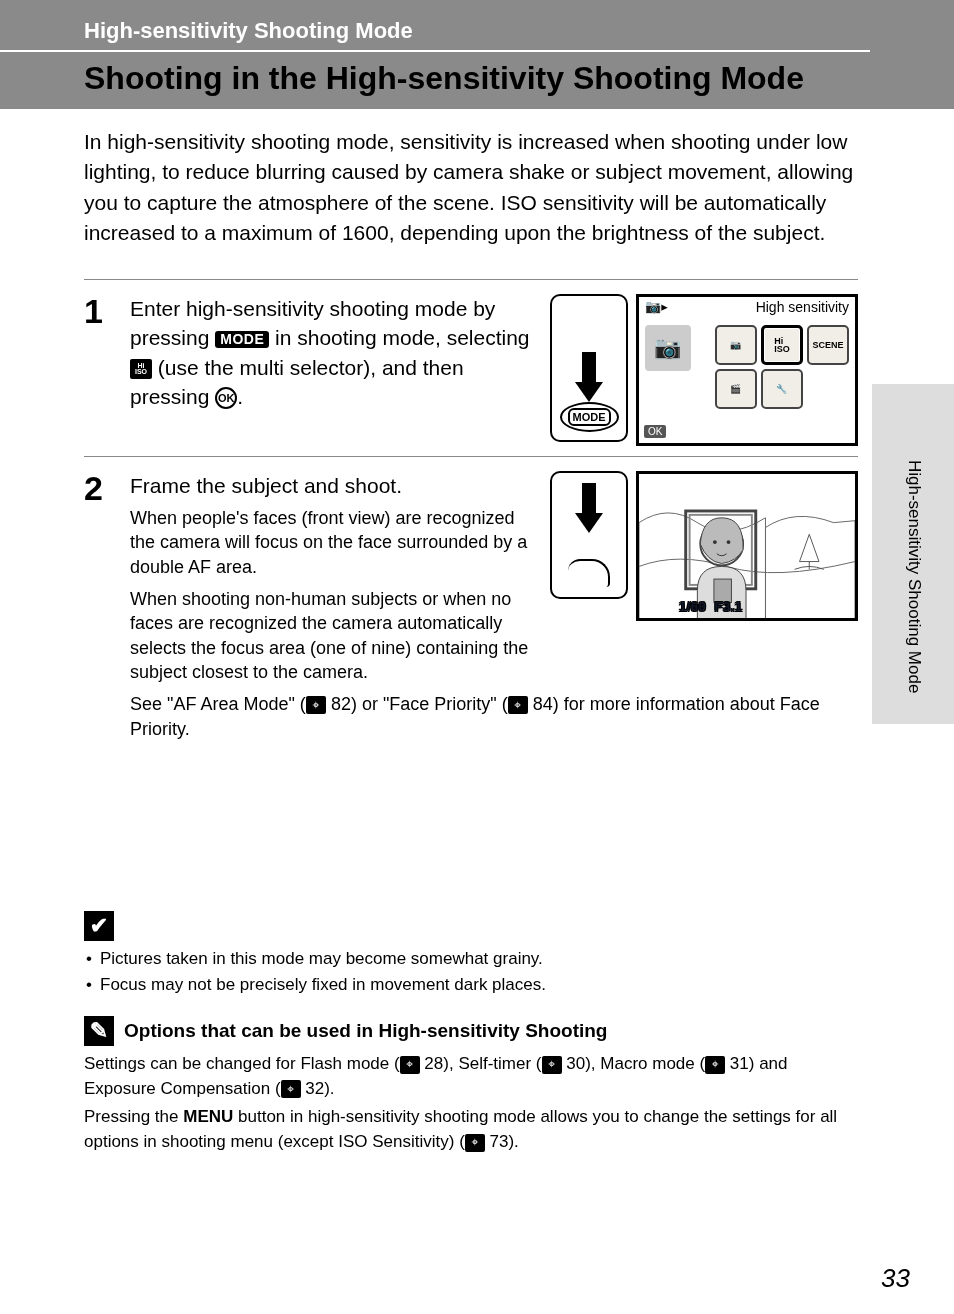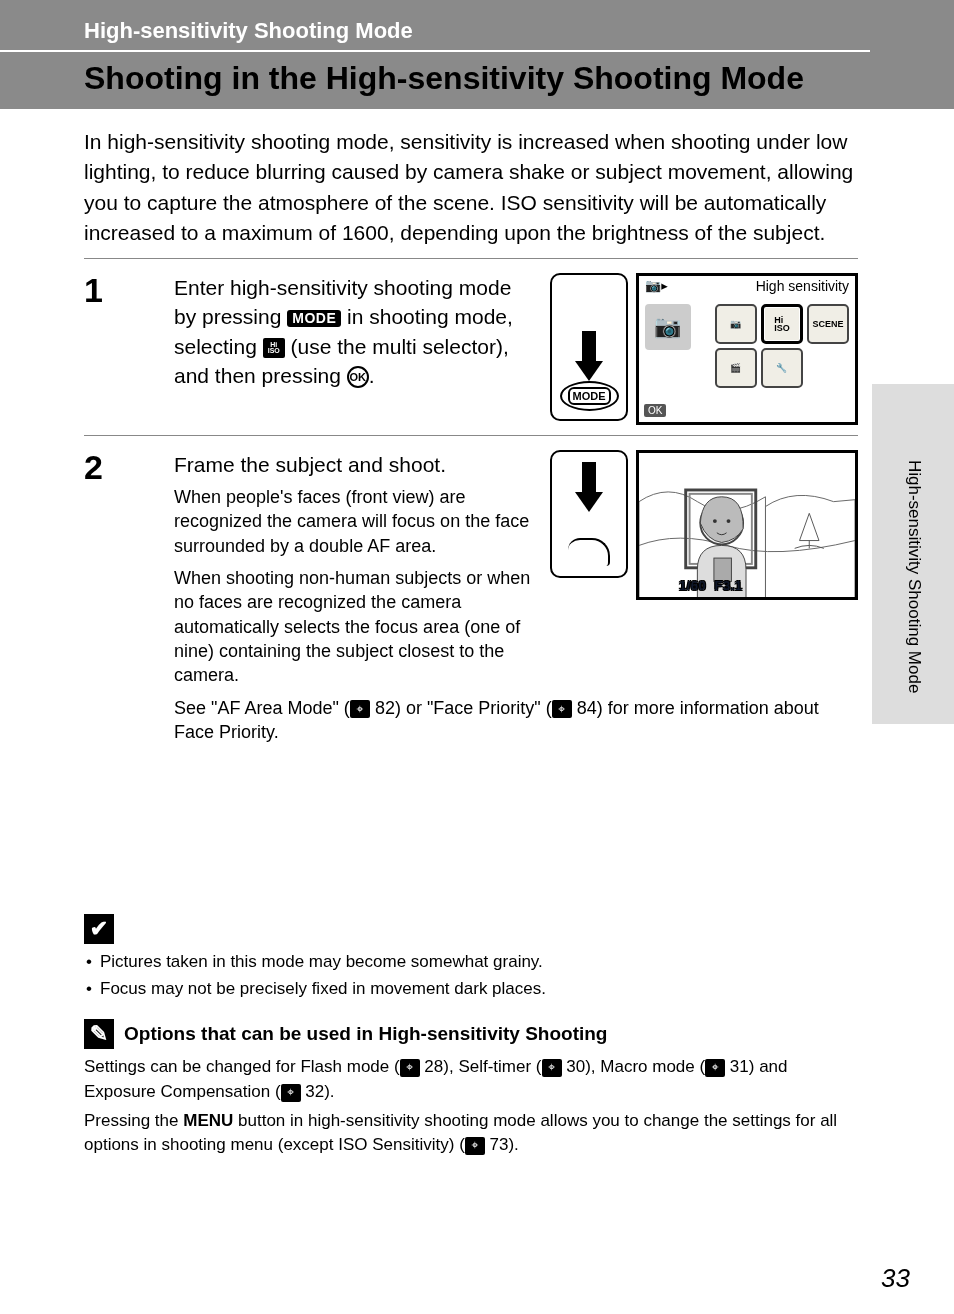--- a/index.html
+++ b/index.html
@@ -32,42 +32,41 @@
     font-weight: bold;
     font-size: 32px;
     padding: 8px 0 0 84px;
   }
   .content {
     padding: 18px 96px 0 84px;
   }
   .intro-text {
     font-size: 21px;
     line-height: 1.45;
-    margin-bottom: 9px;
+    margin-bottom: 30px;
   }
   hr.thin {
     border: none;
     border-top: 1px solid #888;
     margin: 0;
   }
   .step-row {
     display: flex;
     padding: 14px 0 10px 0;
     gap: 16px;
   }
   .step-num {
     font-size: 34px;
     font-weight: bold;
     width: 30px;
     line-height: 1;
     flex-shrink: 0;
   }
   .step-body {
     flex: 1;
-    margin-left: 44px;
   }
   .step-head {
     font-size: 21px;
     line-height: 1.4;
   }
   .step-sub {
     font-size: 18px;
     line-height: 1.35;
     margin-top: 6px;
   }

